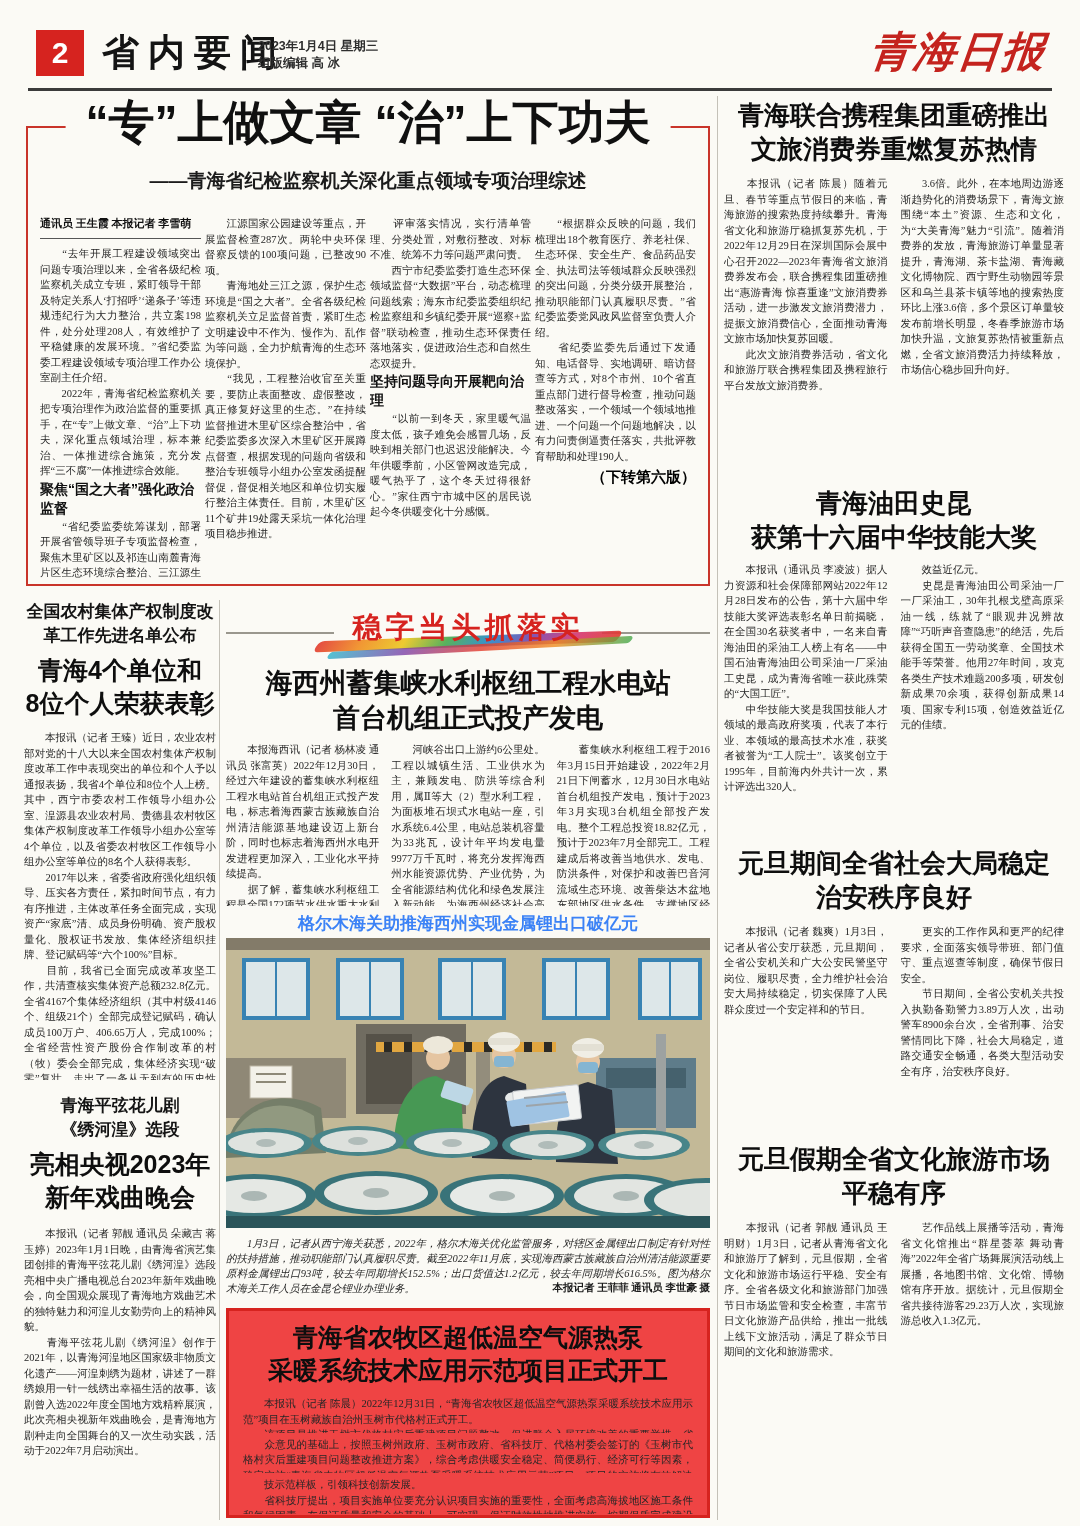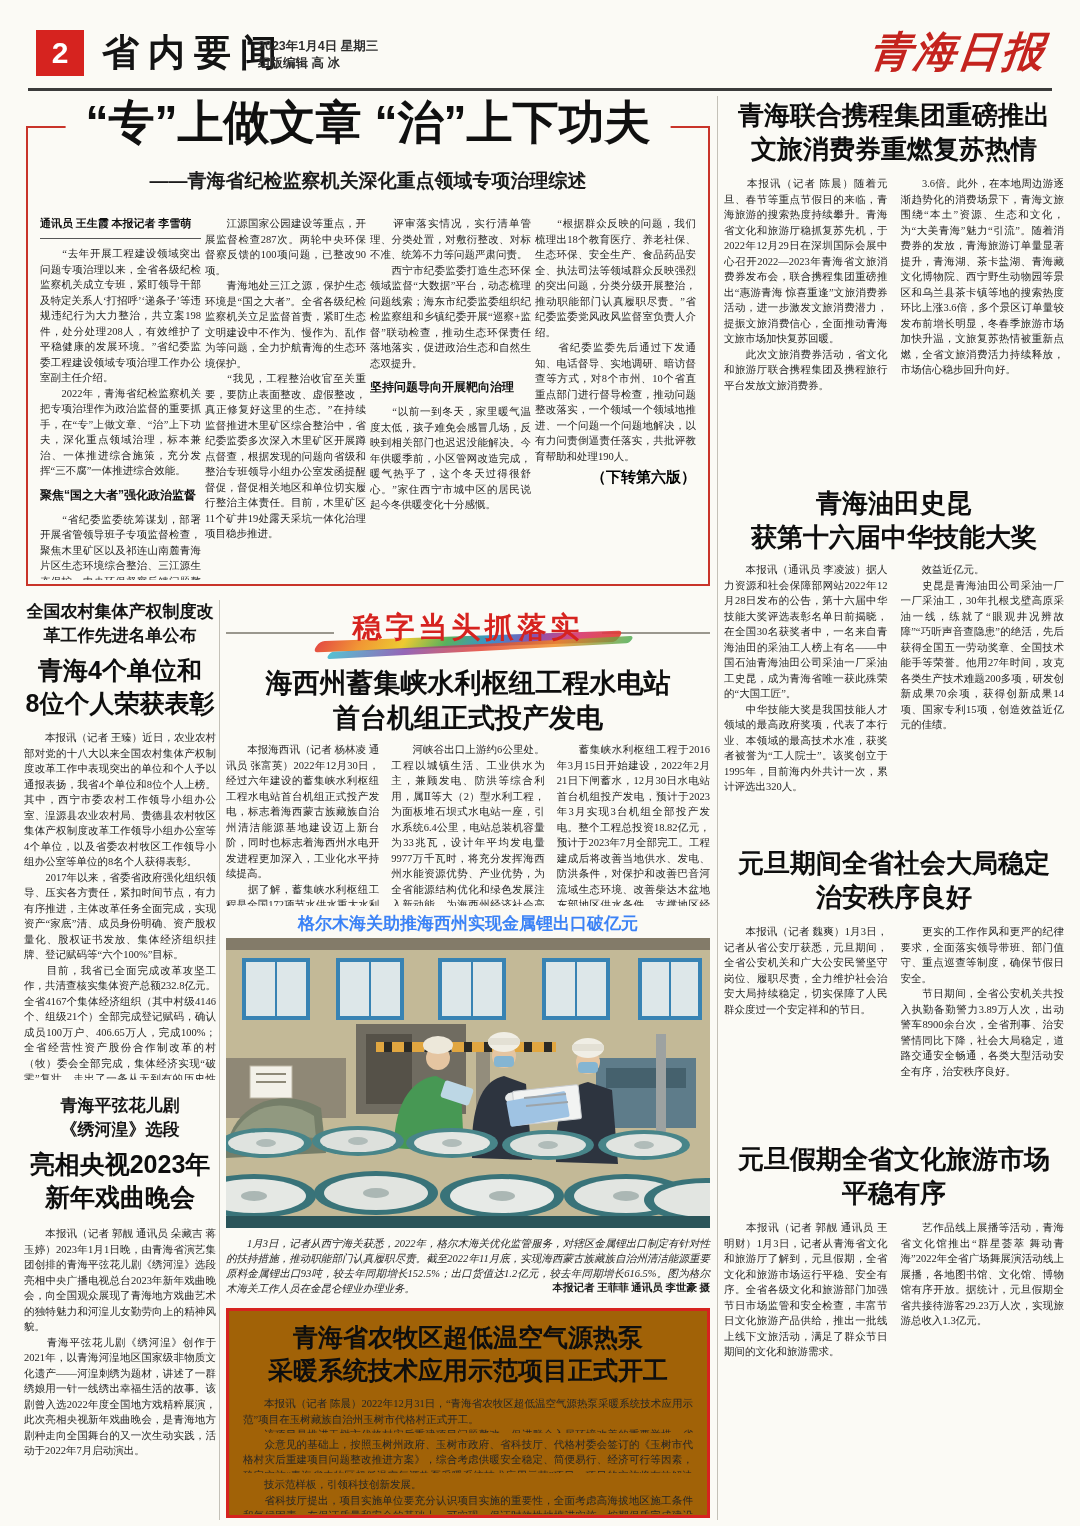--- a/index.html
+++ b/index.html
@@ -30,22 +30,22 @@
                 border:2px solid #c9342a; }
   .lead-headline { position:absolute; top:92px; left:368px; transform:translateX(-50%); z-index:2;
                 background:#fbfaf5; padding:0 20px; white-space:nowrap;
                 font-family:"Liberation Sans",sans-serif; font-weight:bold; font-size:46px; color:#101010; }
   .lead-subtitle { position:absolute; top:168px; left:26px; width:684px; text-align:center; z-index:2;
                 font-family:"Liberation Sans",sans-serif; font-weight:bold; font-size:19px; color:#1b1b1b; }
   .lead-cols { position:absolute; left:40px; top:216px; width:656px; height:364px; display:flex; gap:4px; }
   .lead-col { flex:1; overflow:hidden; }
   .lead-byline { font-weight:bold; font-size:11px; color:#111; border-bottom:1.5px solid #555;
                 padding-bottom:7px; margin-bottom:7px; }
-  .lead-subhead { font-family:"Liberation Sans",sans-serif; font-weight:bold; font-size:12px;
-                color:#111; margin:7px 0; line-height:19px; }
+  .lead-subhead { font-family:"Liberation Sans",sans-serif; font-weight:bold; font-size:14px;
+                color:#111; margin:1px 0; line-height:19px; }
   .continued { text-align:right; font-weight:bold; font-size:15px; margin-top:4px; }
 
   
   .vrule { position:absolute; width:1px; background:#c4c1b8; }
   .left-kicker { position:absolute; left:24px; width:192px; text-align:center;
                 font-family:"Liberation Sans",sans-serif; font-weight:bold; font-size:17px;
                 color:#141414; line-height:24px; }
   .left-head { position:absolute; left:24px; width:192px; text-align:center;
                 font-family:"Liberation Sans",sans-serif; font-weight:bold; font-size:25px;
                 color:#0e0e0e; line-height:33px; }
@@ -80,21 +80,21 @@
             font-family:"Liberation Sans",sans-serif; font-weight:bold; font-size:17px; color:#3b82f6; }
   .photo-box { position:absolute; left:226px; top:938px; width:484px; height:290px; background:#c6bda1;
             overflow:hidden; }
   .caption { position:absolute; left:226px; top:1236px; width:484px; font-size:10.5px; line-height:15px;
             font-style:italic; text-align:justify; color:#262626; white-space:pre-wrap; }
   .credit { position:absolute; left:226px; top:1281px; width:484px; text-align:right;
             font-weight:bold; font-size:10.5px; font-style:normal; color:#1a1a1a; }
 
   
   .redbox { position:absolute; left:226px; top:1308px; width:484px; height:210px;
-            border:3px solid #d6231f; background:#a16207; padding:10px 14px 8px; }
+            border:3px solid #d6231f; background:#ef4444; padding:10px 14px 8px; }
   .redbox-head { text-align:center; font-family:"Liberation Sans",sans-serif; font-weight:bold;
             font-size:25px; line-height:33px; color:#0e0e0e; margin-bottom:9px; }
   .redbox-cols { display:flex; gap:4px; height:118px; overflow:hidden;flex-direction:column; }
   .redbox-cols .col { flex:1; overflow:hidden; }
 </style>
 </head>
 <body>
 
 <div class="page">
 

